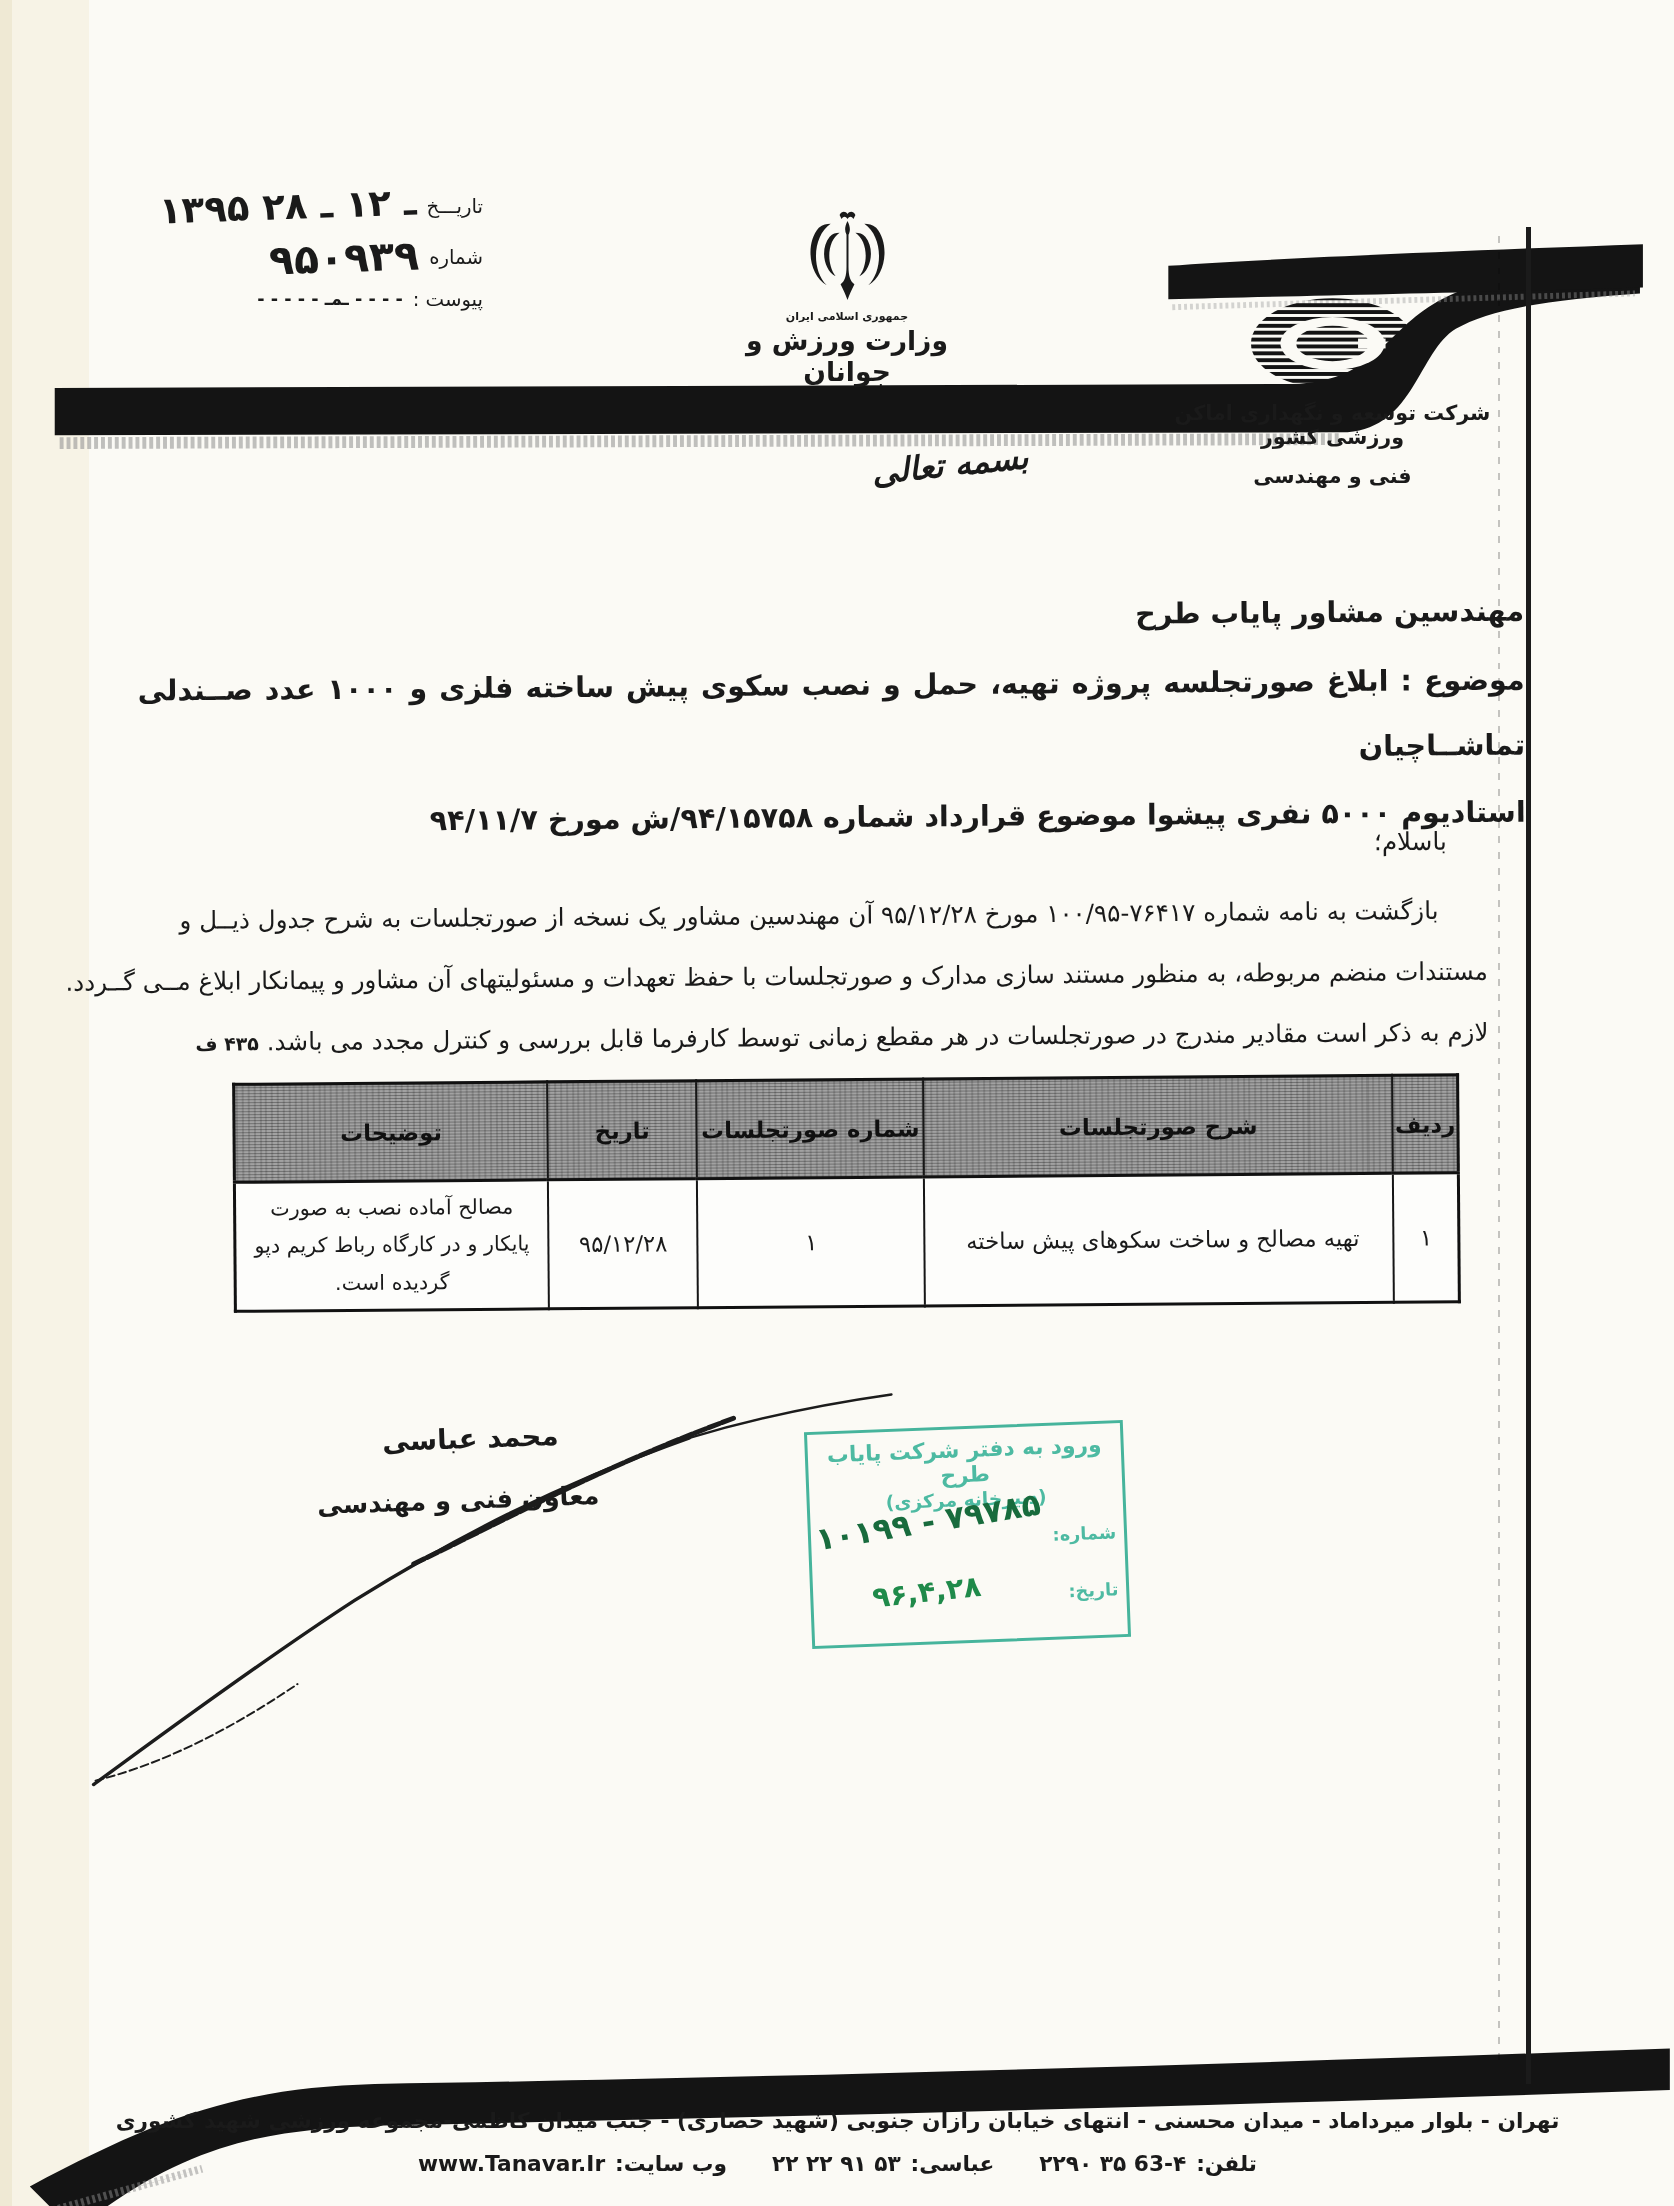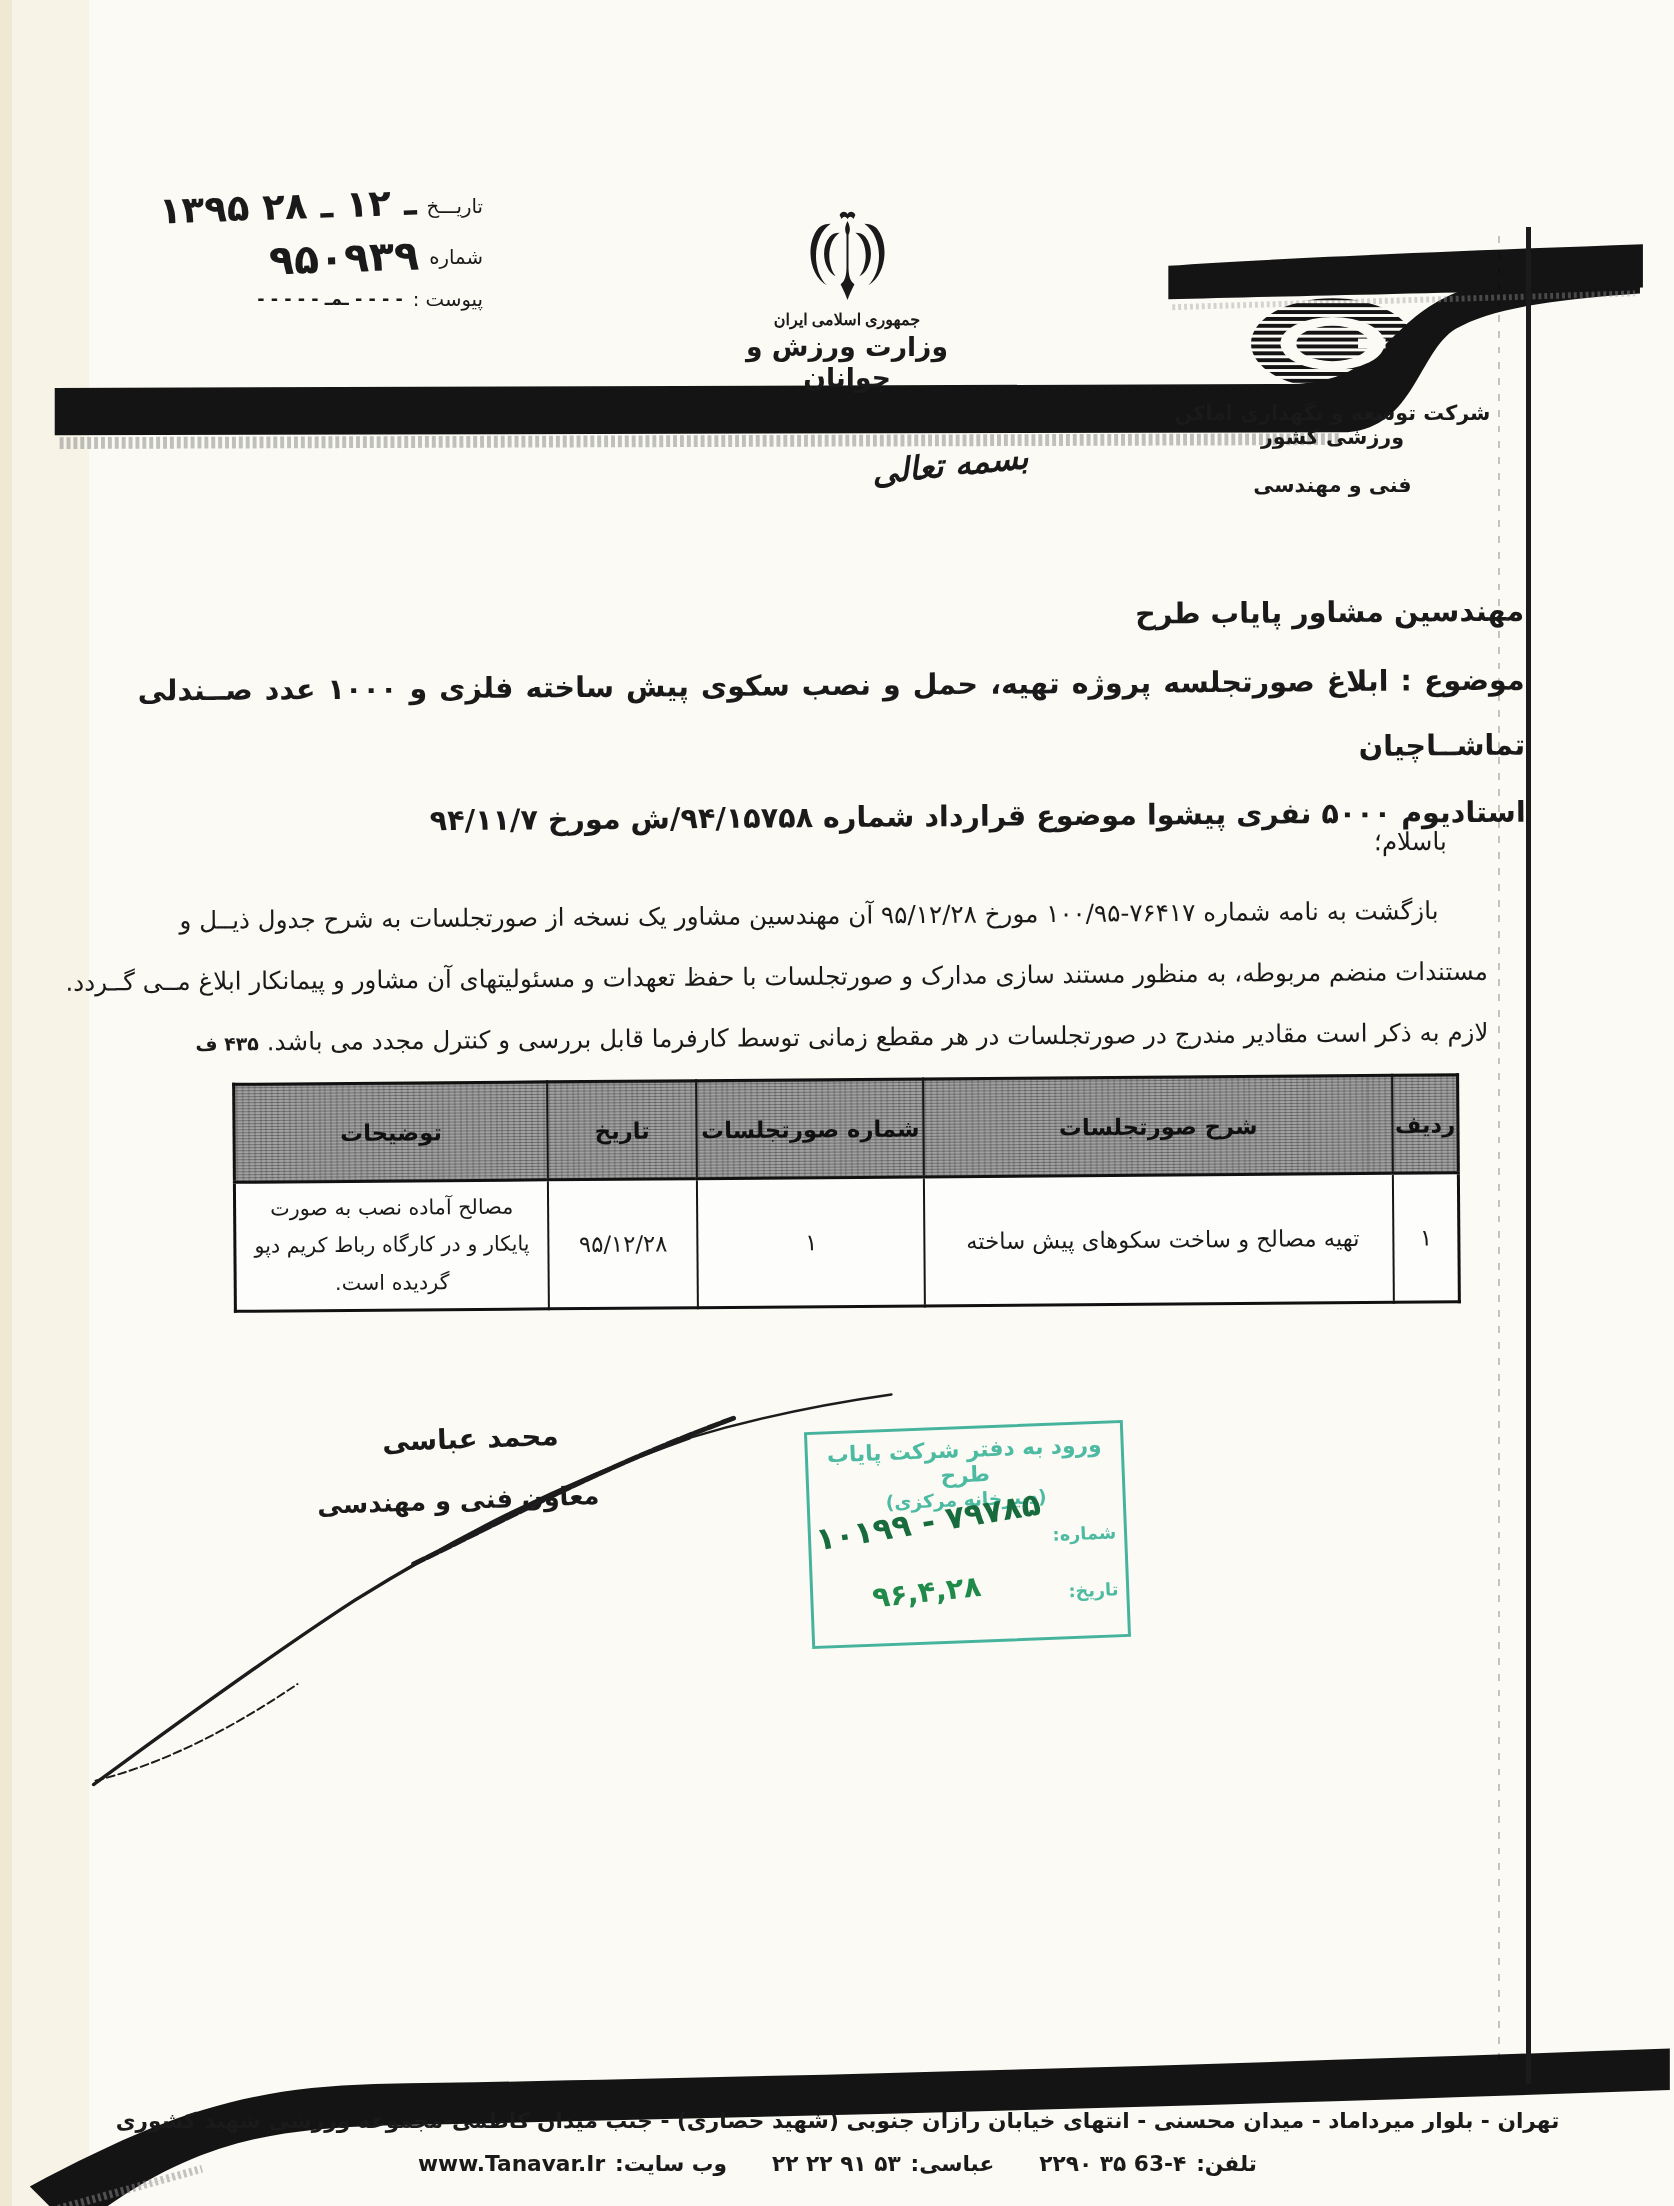--- a/index.html
+++ b/index.html
@@ -11,27 +11,27 @@
 
   
   .ref-block{left:99px;top:185px;width:384px;direction:rtl;}
   .ref-row{display:flex;align-items:center;justify-content:flex-start;gap:9.9px;margin-bottom:5.9px;}
   .ref-label{font-size:19.7px;letter-spacing:1px;white-space:nowrap;}
   .hand{font-weight:bold;font-size:37px;letter-spacing:2px;transform:rotate(-2deg);white-space:nowrap;}
   .dots{font-weight:bold;font-size:17.7px;letter-spacing:3.9px;}
 
   
   .emblem-block{left:724px;top:209px;width:246px;text-align:center;direction:rtl;}
-  .country{font-size:16px;font-weight:bold;margin-top:2px;font-family:Liberation Serif, serif;}
+  .country{font-size:11px;font-weight:bold;margin-top:2px;}
   .ministry{font-size:26.6px;font-weight:bold;margin-top:2px;}
 
   
   .company-block{left:1160px;top:296px;width:345px;text-align:center;direction:rtl;}
   .company-name{font-size:20.7px;font-weight:bold;margin-top:9.9px;}
-  .company-div{font-size:20.7px;font-weight:bold;margin-top:24px;}
+  .company-div{font-size:20.7px;font-weight:bold;margin-top:15px;}
 
   .bismillah{left:832px;top:445px;width:236px;text-align:center;
              font-family:"DejaVu Serif",serif;font-style:italic;font-weight:bold;
              font-size:32.5px;transform:rotate(-6deg);}
 
   .letter-block{left:138px;top:599px;width:1387px;direction:rtl;text-align:right;transform:rotate(-0.45deg);}
   .recipient{font-size:28.6px;font-weight:bold;margin-bottom:19.7px;}
   .subject{font-size:28.6px;font-weight:bold;line-height:65px;text-align:justify;}
   .subject2{font-size:28.6px;font-weight:bold;margin-top:2px;}
 

